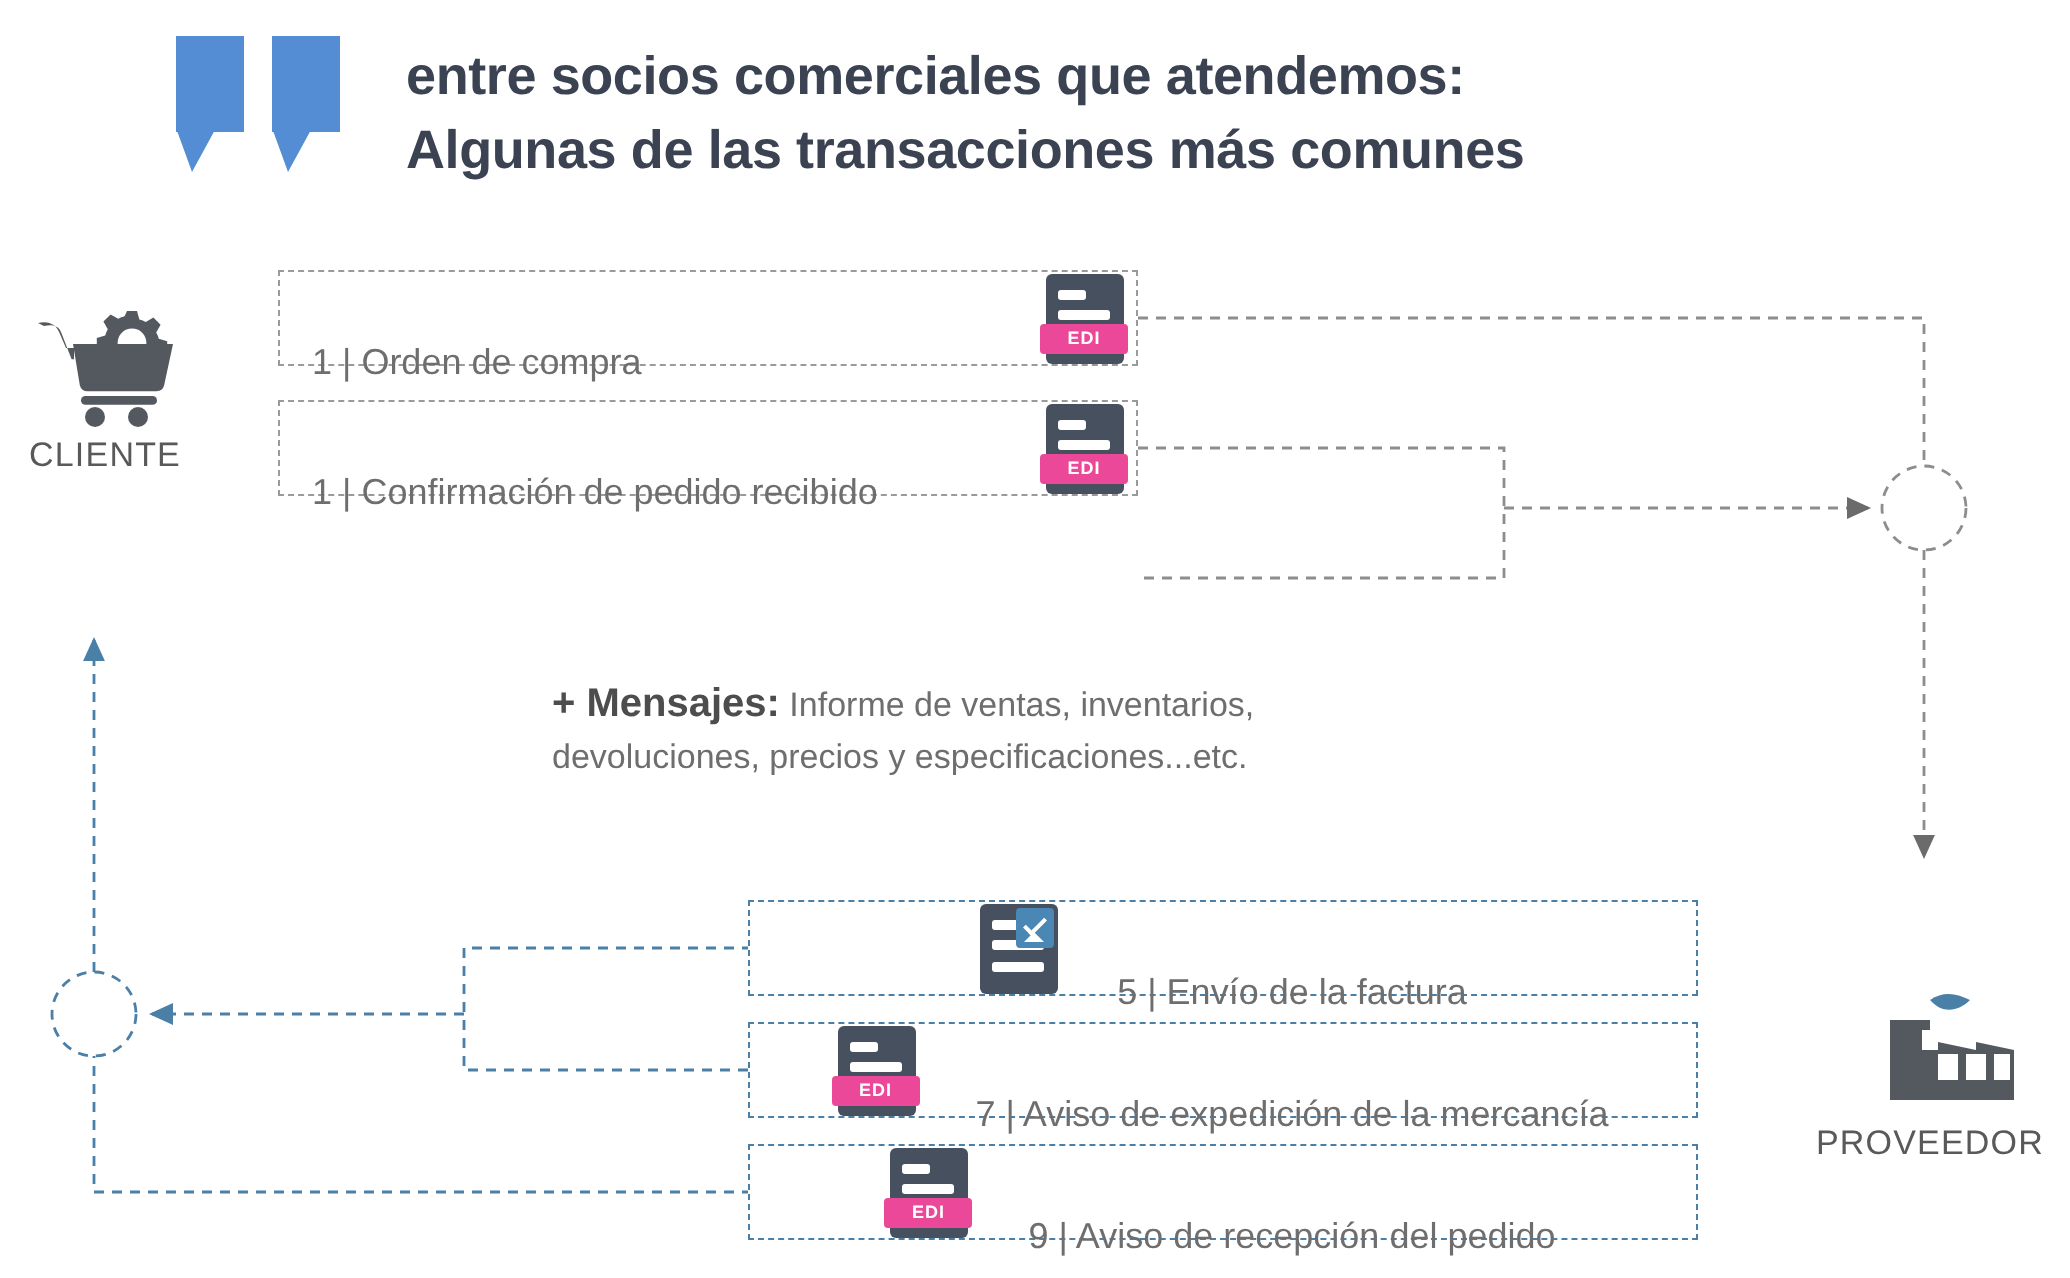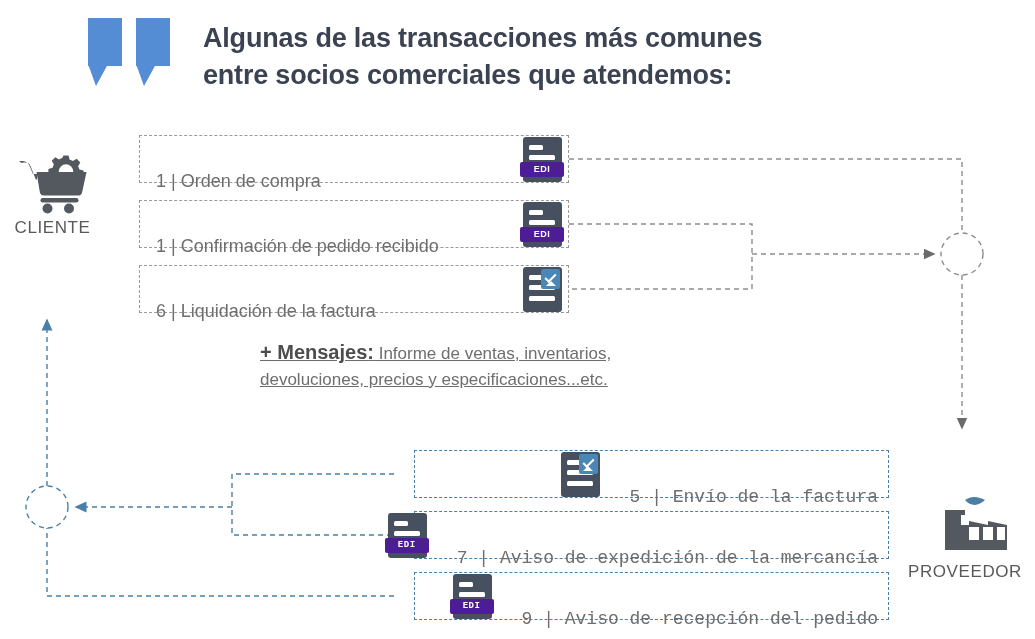--- a/index.html
+++ b/index.html
@@ -33,51 +33,51 @@
   .actor .label{font-size:17px;color:#595959;letter-spacing:.6px;}
   #actor-cliente{left:0px;top:152px;width:105px;}
   #actor-cliente .label{margin-top:4px;}
   #actor-proveedor{left:895px;top:496px;width:140px;}
   #actor-proveedor .label{margin-top:4px;}
 
   
   .row{position:absolute;box-sizing:border-box;display:flex;align-items:center;background:#fff;}
   .row.top{border:1.4px dashed #9a9a9a;left:139px;width:430px;height:48px;
     justify-content:space-between;padding:0 6px 0 16px;}
-  .row.bottom{border:1.4px dashed #4a7fa8;left:414px;width:475px;height:48px;
-    justify-content:flex-end;padding:0 10px;font-family:Liberation Mono, monospace;}
+  .row.bottom{border:1.4px dashed #4a7fa8;left:374px;width:475px;height:48px;
+    justify-content:center;padding:0 10px;}
   .row .txt{font-size:18px;color:#6e6e6e;white-space:nowrap;margin-top:45px;}
   .row.bottom .txt{margin-left:30px;}
 
   #row-1{top:135px;}
   #row-4{top:200px;}
   #row-6{top:265px;}
   #row-5{top:450px;}
   #row-3{top:511px;}
   #row-2{top:572px;}
 
   
   .doc{position:relative;width:39px;height:45px;flex:0 0 39px;}
   .doc .body{position:absolute;left:0;top:0;width:39px;height:45px;background:#46505e;border-radius:3px;}
   .doc .ln{position:absolute;background:#ffffff;border-radius:1.5px;}
   .doc .l1{left:6px;top:8px;width:14px;height:5px;}
   .doc .l2{left:6px;top:18px;width:26px;height:5px;}
   .doc .l3{left:6px;top:29px;width:26px;height:5px;}
-  .edi{position:absolute;left:-3px;top:25px;width:44px;height:15px;background:#4c1d95;
+  .edi{position:absolute;left:-3px;top:25px;width:44px;height:15px;background:#ec4899;
     color:#fff;font-size:9px;font-weight:bold;letter-spacing:.5px;
     display:flex;align-items:center;justify-content:center;border-radius:2px;}
   .chk{position:absolute;right:2px;top:2px;width:19px;height:20px;background:#4a87b5;border-radius:2px;}
   .chk:before{content:"";position:absolute;left:4px;top:5px;width:9px;height:4px;
     border-left:2.6px solid #fff;border-bottom:2.6px solid #fff;transform:rotate(-45deg);}
   .chk:after{content:"";position:absolute;left:4.5px;top:12px;width:0;height:0;
     border-left:5px solid transparent;border-right:5px solid transparent;border-bottom:5px solid #fff;}
 
   
-  #mensajes{position:absolute;left:260px;top:340px;width:360px;
-    font-size:17px;line-height:25.5px;color:#6e6e6e;text-decoration:underline;}
+  #mensajes{position:absolute;left:276px;top:340px;width:360px;
+    font-size:17px;line-height:25.5px;color:#6e6e6e;}
   #mensajes b{color:#4d4d4d;font-size:20px;font-weight:bold;}
 
   
   .ico-svg{display:block;margin:0 auto;}
 </style>
 </head>
 <body>
 
 <div id="stage">
 
@@ -120,22 +120,22 @@
     <div class="qmark q1">
         <div class="stem"></div>
         <div class="tail"></div>
       </div>
     <div class="qmark q2">
         <div class="stem"></div>
         <div class="tail"></div>
       </div>
   </div>
   <div class="title">
+    <div>entre socios comerciales que atendemos:</div>
     <div>Algunas de las transacciones más comunes</div>
-    <div>entre socios comerciales que atendemos:</div>
   </div>
 
   <div class="actor" id="actor-cliente">
     <svg class="ico-svg" width="72" height="62" viewBox="0 0 72 62">
       <g fill="#54595f">
         <path d="M46.5 3.5 h5 l1.2 4.2 a11 11 0 0 1 3.2 1.3 l3.8-2.2 3.6 3.6 -2.2 3.8 a11 11 0 0 1 1.3 3.2 l4.2 1.2 v5 l-4.2 1.2 a11 11 0 0 1-1.3 3.2 l2.2 3.8 -3.6 3.6 -3.8-2.2 a11 11 0 0 1-3.2 1.3 L51.5 37 h-5 l-1.2-4.2 a11 11 0 0 1-3.2-1.3 l-3.8 2.2 -3.6-3.6 2.2-3.8 a11 11 0 0 1-1.3-3.2 L31.4 22 v-5 l4.2-1.2 a11 11 0 0 1 1.3-3.2 l-2.2-3.8 3.6-3.6 3.8 2.2 a11 11 0 0 1 3.2-1.3 z"></path>
         <circle cx="49" cy="19.5" r="7.2" fill="#ffffff"></circle>
         <path d="M2 9.5 c4.5-1.2 8.8 0.2 10.6 4.6 L16 22 h4 v5.6 h-1.2 L13.5 14 C12.3 10.9 9.2 10 5 11 z"></path>
         <path d="M19.5 20 h50 l-4.4 20.5 a4 4 0 0 1-3.9 3.1 H26.8 a4 4 0 0 1-3.9-3 z"></path>
         <rect x="23.5" y="46" width="38" height="4.4" rx="2.2"></rect>
@@ -177,30 +177,20 @@
     <span class="txt">1  |  Confirmación de pedido recibido</span>
     <span class="doc">
       <span class="body"></span>
         <span class="ln l1"></span>
         <span class="ln l2"></span>
         <span class="ln l3"></span>
       <span class="edi">EDI</span>
     </span>
   </div>
 
-  <div class="row top" id="row-6">
-    <span class="txt">6  |  Liquidación de la factura</span>
-    <span class="doc">
-      <span class="body"></span>
-        <span class="ln l1"></span>
-        <span class="ln l2"></span>
-        <span class="ln l3"></span>
-      <span class="chk"></span>
-    </span>
-  </div>
 
   <div id="mensajes">
     <b>+ Mensajes:</b><span> Informe de ventas, inventarios, devoluciones, precios y especificaciones...etc.</span>
   </div>
 
   <div class="row bottom" id="row-5">
     <span class="doc">
       <span class="body"></span>
         <span class="ln l1"></span>
         <span class="ln l2"></span>

